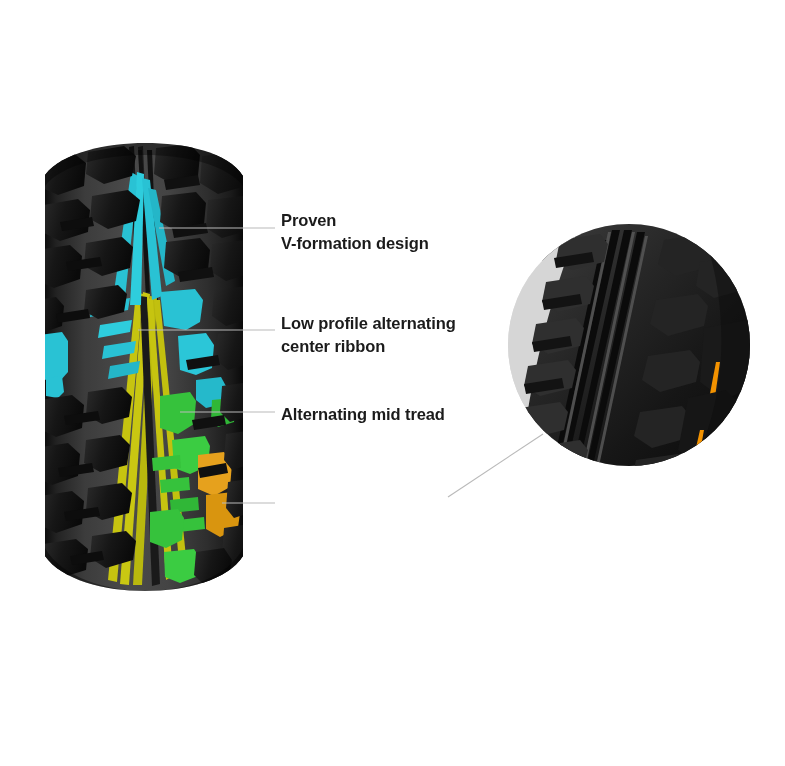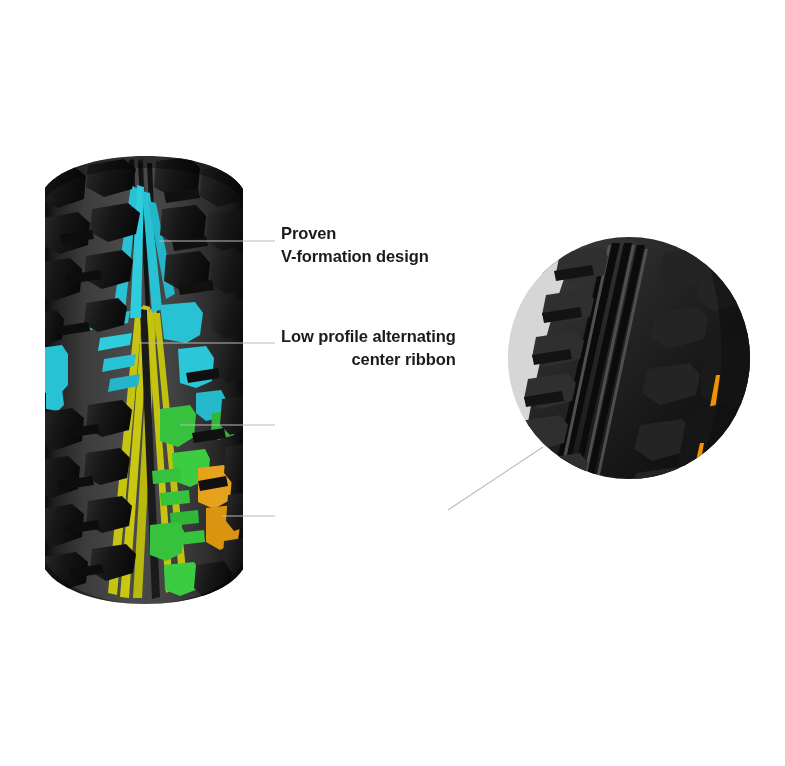--- a/index.html
+++ b/index.html
@@ -11,21 +11,21 @@
   body {
     width: 785px;
     height: 766px;
     position: relative;
     overflow: hidden;
     font-family: "Liberation Sans", sans-serif;
     -webkit-font-smoothing: antialiased;
   }
   #stage {
     position: absolute;
-    left: 0; top: 13px;
+    left: 0; top: 0;
     width: 785px;
     height: 749px;
   }
   svg.layer {
     position: absolute;
     left: 0; top: 0;
     width: 785px;
     height: 766px;
     display: block;
   }
@@ -282,18 +282,19 @@
 
         <path d="M700,224 L760,224 L760,470 L690,470 C 730,400 730,300 700,224 Z" fill="#0a0a0a" opacity="0.45"></path>
       </g>
     </g>
 
   </svg>
 
   <div class="callout-label" style="left:281px; top:209px;">Proven
 V-formation design</div>
 
-  <div class="callout-label" style="left:281px; top:312px;text-align:right;">Low profile alternating
+  <div class="callout-label" style="left:281px; top:312px;">Low profile alternating
 center ribbon</div>
 
+  <div class="callout-label" style="left:281px; top:403px;">Alternating mid tread</div>
 
 
 </div>
 
 </body></html>

